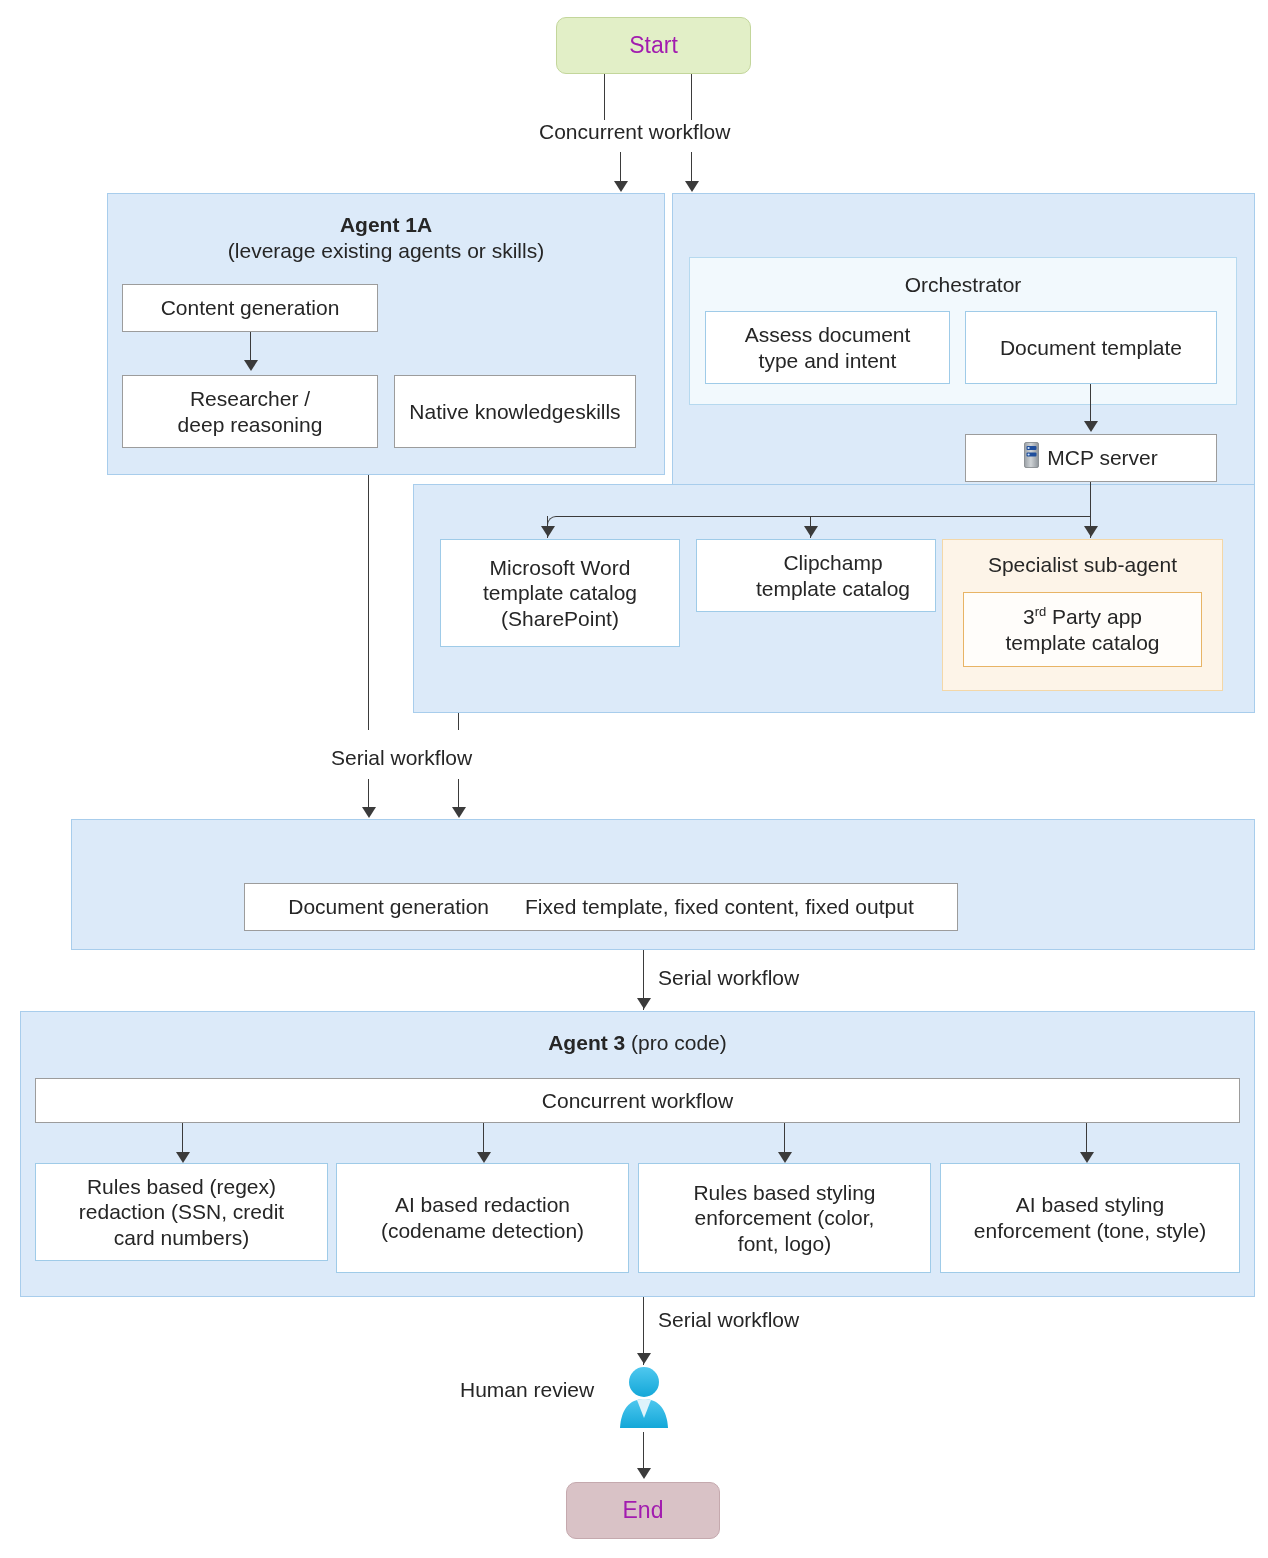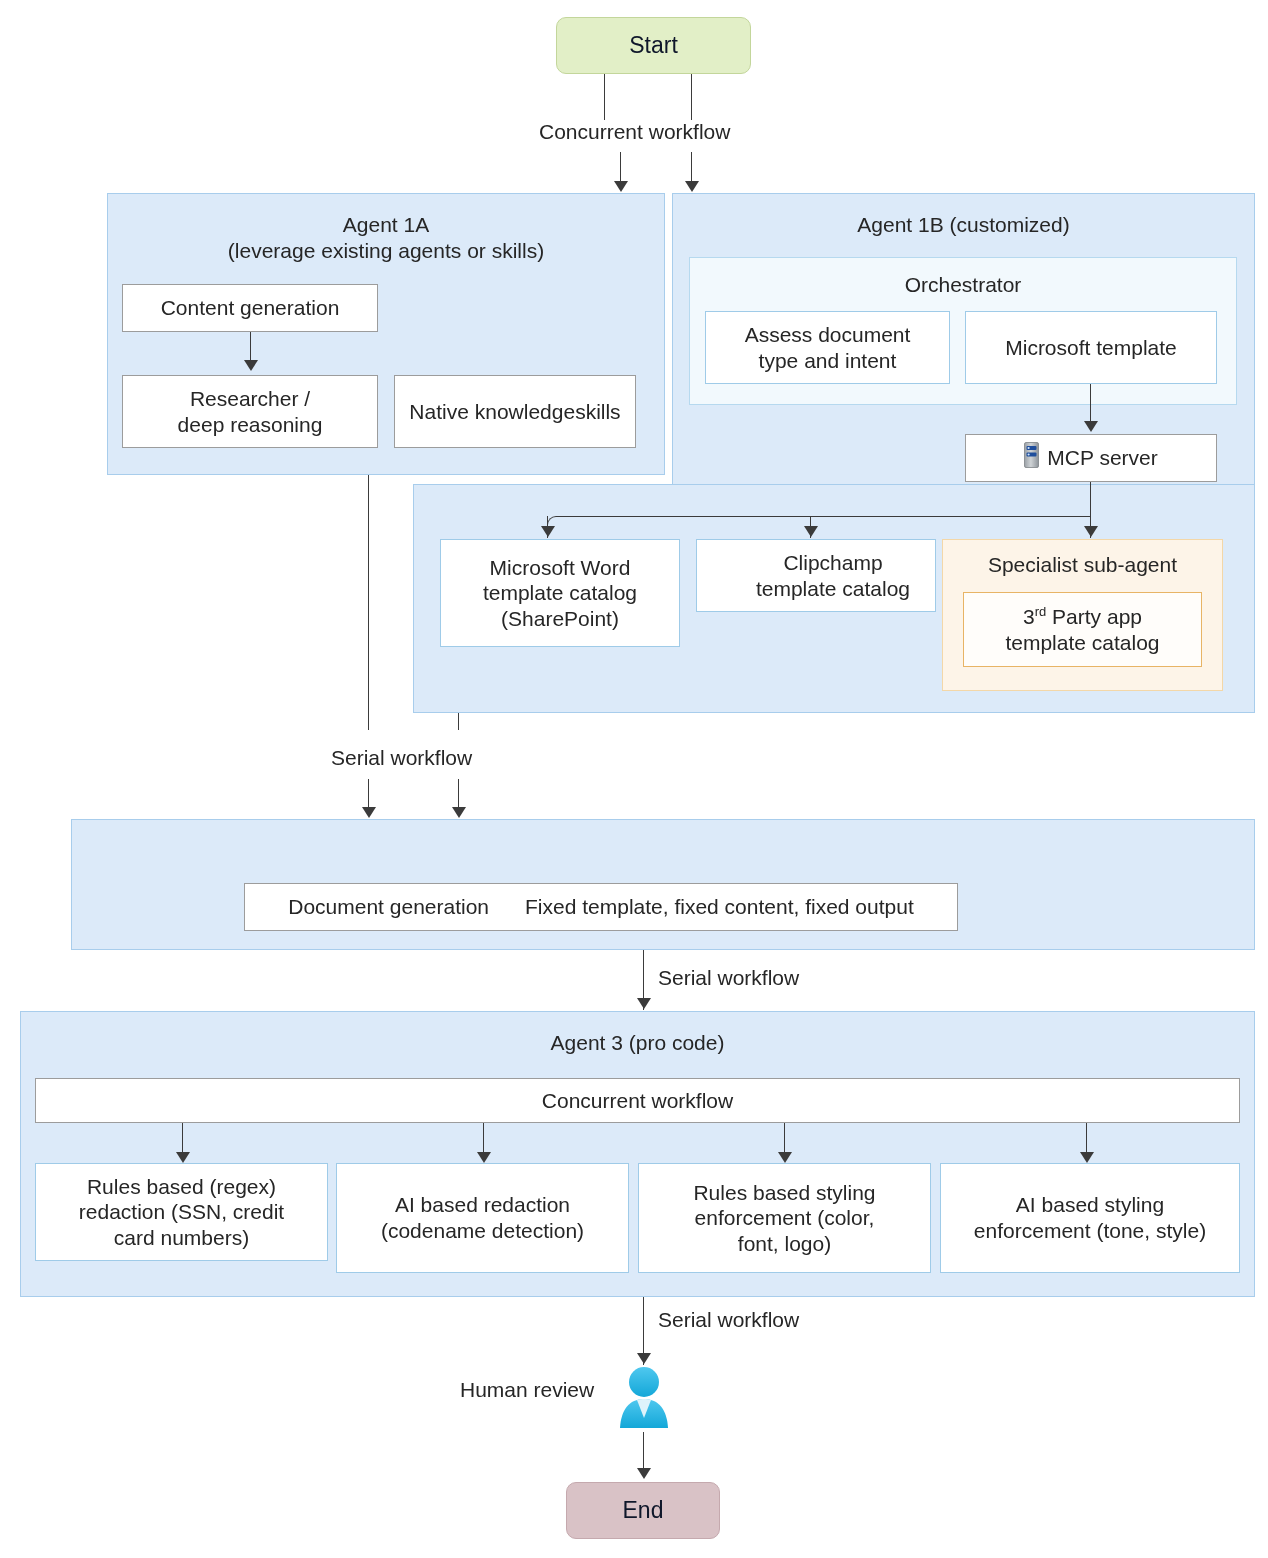--- a/index.html
+++ b/index.html
@@ -20,21 +20,21 @@
   }
   .abs { position: absolute; box-sizing: border-box; }
 
   
   .terminal {
     display: flex;
     align-items: center;
     justify-content: center;
     border-radius: 10px;
     font-size: 23px;
-    color: #0f172a;
+    color: #a21caf;
     text-align: center;
   }
   .terminal-start {
     background: #e2efc7;
     border: 1px solid #c3d69b;
   }
   .terminal-end {
     background: #d9c2c6;
     border: 1px solid #c5a9ae;
   }
@@ -70,21 +70,21 @@
   .node-orange { border: 1px solid #e8b465; }
 
   
   .title {
     position: absolute;
     text-align: center;
     font-size: 21px;
     color: #262626;
     line-height: 1.3;
   }
-  .title b { font-weight: normal; }
+  .title b { font-weight: bold; }
   .label-plain {
     position: absolute;
     font-size: 21px;
     color: #262626;
     white-space: nowrap;
   }
   .subtitle {
     position: absolute;
     text-align: center;
     font-size: 21px;
@@ -156,35 +156,31 @@
     <span>deep reasoning</span>
   </div>
 
   <div class="abs node node-gray" style="left:394px; top:375px; width:242px; height:73px; flex-direction:row;">
     <span>Native knowledge</span>
     <span>skills</span>
   </div>
 
   <div class="abs panel" style="left:672px; top:193px; width:583px; height:520px;"></div>
 
-  <div class="title" style="left:672px; top:211px; width:583px;">
-    <b>Agent 1B</b>
-    <span>(customized)</span>
-  </div>
 
   <div class="abs panel-inner" style="left:689px; top:257px; width:548px; height:148px;"></div>
   <div class="subtitle" style="left:689px; top:273px; width:548px;">Orchestrator</div>
 
   <div class="abs node node-blue" style="left:705px; top:311px; width:245px; height:73px; flex-direction:column;">
     <span>Assess document</span>
     <span>type and intent</span>
   </div>
 
   <div class="abs node node-blue" style="left:965px; top:311px; width:252px; height:73px;">
-    <span>Microsoft template</span>
+    <span>Document template</span>
   </div>
 
   <div class="vline abs" style="left:1090px; top:384px; height:40px;"></div>
   <div class="arrowhead abs" style="left:1084px; top:421px;"></div>
 
   <div class="abs node node-gray" style="left:965px; top:434px; width:252px; height:48px;">
     <span class="server-icon">
       <svg width="15" height="26" viewBox="0 0 15 26" aria-hidden="true">
         <defs>
           <linearGradient id="srvg" x1="0" y1="0" x2="1" y2="0">

